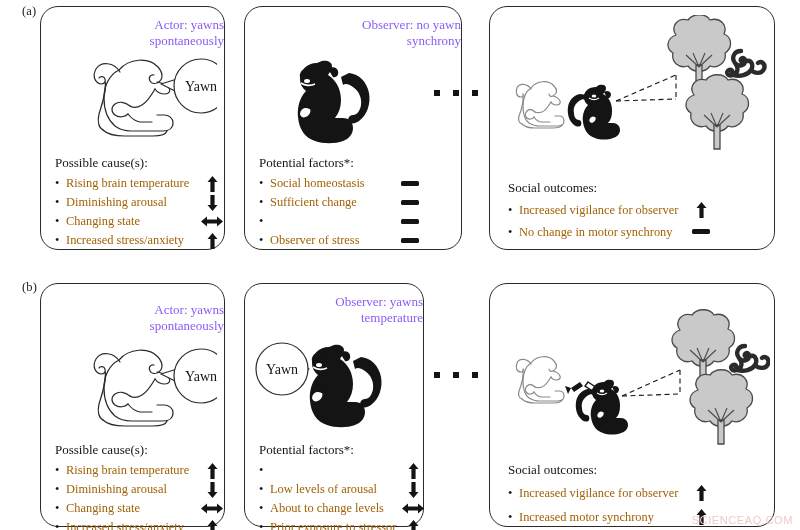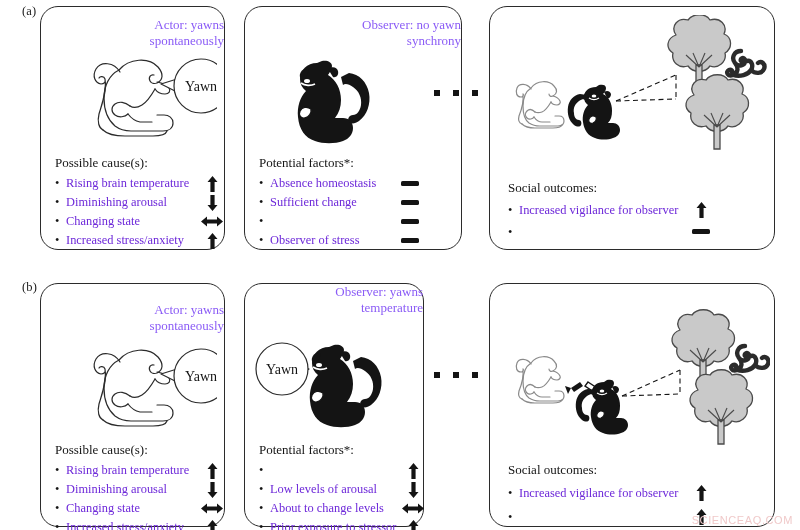--- a/index.html
+++ b/index.html
@@ -64,21 +64,21 @@
   }
   .bullet {
     display: inline-block;
     width: 11px;
     font-size: 12.4px;
     line-height: 1;
     color: #141414;
   }
   .item-text {
     font-size: 12.4px;
-    color: #6d28d9;
+    color: #a16207;
   }
   .ind {
     position: absolute;
     display: flex;
     align-items: center;
     justify-content: center;
     height: 19px;
     width: 22px;
   }
 
@@ -215,21 +215,21 @@
                  C70 58, 73 54, 74 48 C75 41, 72 34, 66 30
                  C62 27, 58 26, 56 28 L54 20 Z"></path>
       </g>
     </svg>
 
     <div class="list" style="top:148px;">
       <div class="list-head">Potential factors*:</div>
 
       <div class="list-row">
         <span class="bullet">•</span>
-        <span class="item-text">Absence homeostasis</span>
+        <span class="item-text">Social homeostasis</span>
         <span class="ind" style="left:140px;">
           <svg width="18" height="6" viewBox="0 0 18 6">
               <rect x="0" y="0" width="18" height="5" rx="1.6" fill="#141414"></rect>
             </svg>
         </span>
       </div>
 
       <div class="list-row">
         <span class="bullet">•</span>
         <span class="item-text">Sufficient change</span>
@@ -358,20 +358,21 @@
         <span class="item-text">Increased vigilance for observer</span>
         <span class="ind" style="left:182px;">
           <svg width="11" height="16" viewBox="0 0 11 16">
               <path d="M5.5 0 L10.5 6 L7.6 6 L7.6 16 L3.4 16 L3.4 6 L0.5 6 Z" fill="#141414"></path>
             </svg>
         </span>
       </div>
 
       <div class="list-row" style="height:22px;">
         <span class="bullet">•</span>
+        <span class="item-text">No change in motor synchrony</span>
         <span class="ind" style="left:182px;">
           <svg width="18" height="6" viewBox="0 0 18 6">
               <rect x="0" y="0" width="18" height="5" rx="1.6" fill="#141414"></rect>
             </svg>
         </span>
       </div>
     </div>
   </div>
 
   <div class="row-label" style="left:22px; top:280px;">(b)</div>
@@ -448,21 +449,21 @@
         <span class="ind" style="left:146px;">
           <svg width="11" height="16" viewBox="0 0 11 16">
               <path d="M5.5 0 L10.5 6 L7.6 6 L7.6 16 L3.4 16 L3.4 6 L0.5 6 Z" fill="#141414"></path>
             </svg>
         </span>
       </div>
     </div>
   </div>
 
   <div class="panel" style="left:244px; top:283px; width:180px; height:244px;">
-    <div class="panel-title" style="top:0;">
+    <div class="panel-title" style="top:10px;">
       <span>Observer: yawns</span><br>
       <span>temperature</span>
     </div>
 
     <svg class="art" style="left:6px; top:55px;" width="166" height="95" viewBox="0 0 166 95">
 
       <g>
         <path d="M58 30 L42 25 L44 37 Z" fill="#fff" stroke="#2b2b2b" stroke-width="1.2" stroke-linejoin="round"></path>
         <circle cx="31" cy="30" r="26" fill="#fff" stroke="#2b2b2b" stroke-width="1.2"></circle>
         <rect x="40" y="25" width="6" height="11" fill="#fff"></rect>
@@ -636,20 +637,21 @@
         <span class="item-text">Increased vigilance for observer</span>
         <span class="ind" style="left:182px;">
           <svg width="11" height="16" viewBox="0 0 11 16">
               <path d="M5.5 0 L10.5 6 L7.6 6 L7.6 16 L3.4 16 L3.4 6 L0.5 6 Z" fill="#141414"></path>
             </svg>
         </span>
       </div>
 
       <div class="list-row" style="height:24px;">
         <span class="bullet">•</span>
+        <span class="item-text">Increased motor synchrony</span>
         <span class="ind" style="left:182px;">
           <svg width="11" height="16" viewBox="0 0 11 16">
               <path d="M5.5 0 L10.5 6 L7.6 6 L7.6 16 L3.4 16 L3.4 6 L0.5 6 Z" fill="#141414"></path>
             </svg>
         </span>
       </div>
     </div>
   </div>
 
   <div class="watermark">SCIENCEAQ.COM</div>

